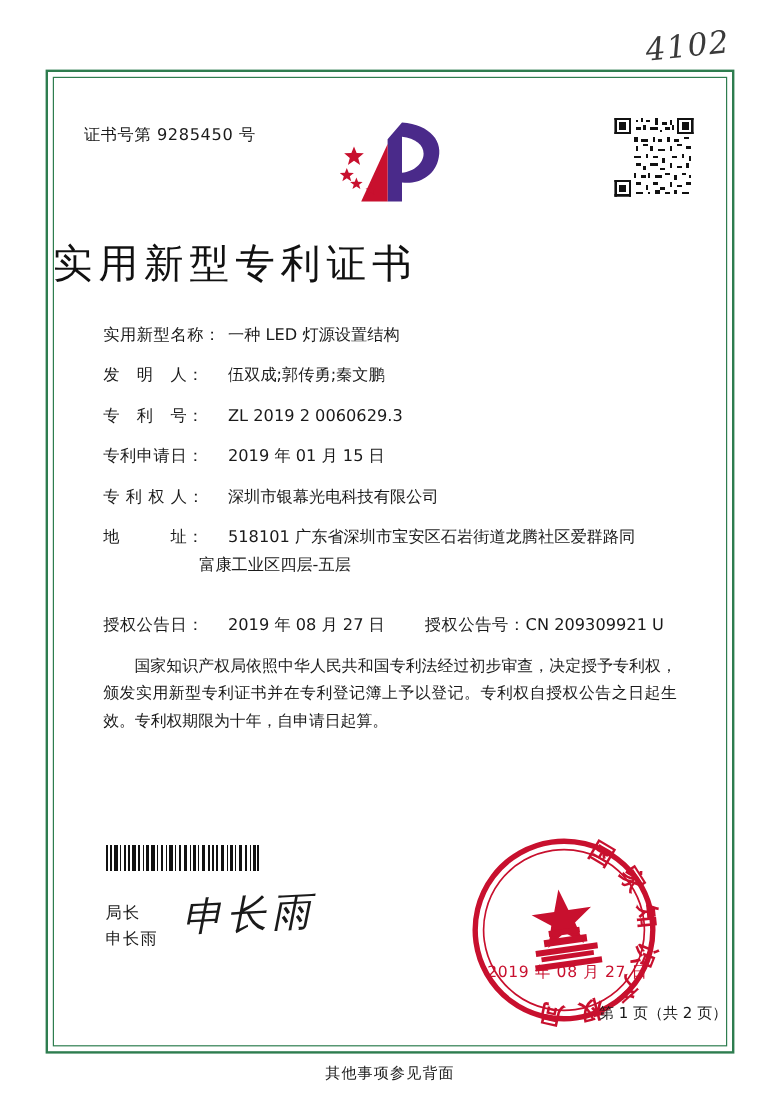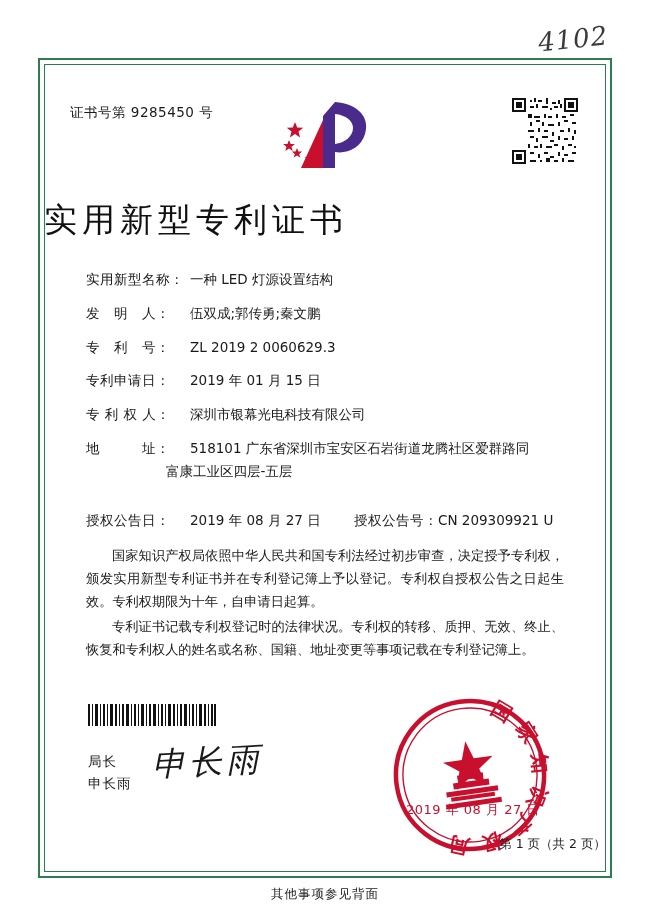--- a/index.html
+++ b/index.html
@@ -383,21 +383,20 @@
       <span class="field-label">授权公告日：</span><span class="field-value">2019 年 08 月 27 日</span>
       <span class="pub-right">
         <span class="pub-right-label">授权公告号：</span><span>CN 209309921 U</span>
       </span>
     </div>
 
   </div>
 
   <div class="cert-paragraphs">
     <p>国家知识产权局依照中华人民共和国专利法经过初步审查，决定授予专利权，颁发实用新型专利证书并在专利登记簿上予以登记。专利权自授权公告之日起生效。专利权期限为十年，自申请日起算。</p>
-    <p>专利证书记载专利权登记时的法律状况。专利权的转移、质押、无效、终止、恢复和专利权人的姓名或名称、国籍、地址变更等事项记载在专利登记簿上。</p>
   </div>
 
   <div class="barcode">
     <svg width="128" height="22" viewBox="0 0 128 22" shape-rendering="crispEdges">
       <rect width="128" height="22" fill="#ffffff"></rect>
       <g fill="#111111">
         <rect x="0" y="0" width="2" height="22"></rect>
           <rect x="4" y="0" width="1" height="22"></rect>
         <rect x="7" y="0" width="3" height="22"></rect>
           <rect x="12" y="0" width="1" height="22"></rect>

